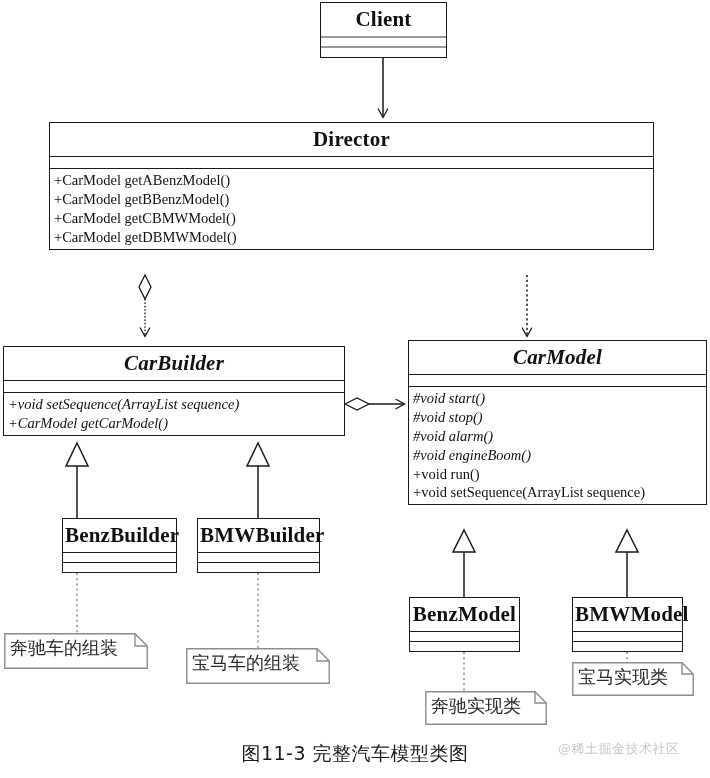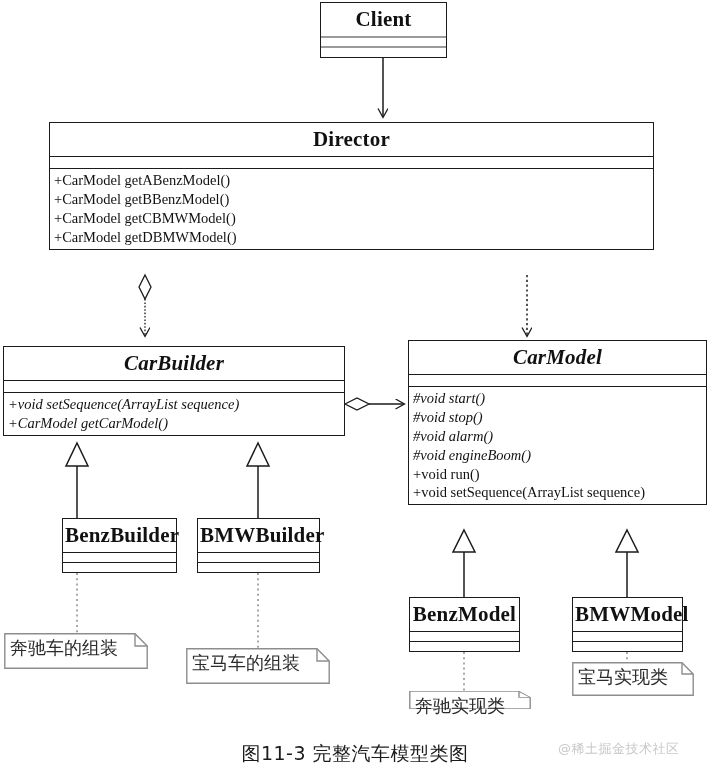--- a/index.html
+++ b/index.html
@@ -228,21 +228,21 @@
   </div>
 
   <div class="note" style="left:186px;top:648px;width:144px;height:36px;">
     <svg class="noteshape" viewBox="0 0 144 36" preserveAspectRatio="none" xmlns="http://www.w3.org/2000/svg">
       <path d="M0.8,0.8 H131 L143.2,13 V35.2 H0.8 Z" fill="#ffffff" stroke="#8d8d8d" stroke-width="1.4"></path>
       <path d="M131,0.8 V13 H143.2" fill="none" stroke="#8d8d8d" stroke-width="1.4"></path>
     </svg>
     <span>宝马车的组装</span>
   </div>
 
-  <div class="note" style="left:409px;top:691px;width:122px;height:18px;">
+  <div class="note" style="left:425px;top:691px;width:122px;height:34px;">
     <svg class="noteshape" viewBox="0 0 122 34" preserveAspectRatio="none" xmlns="http://www.w3.org/2000/svg">
       <path d="M0.8,0.8 H110 L121.2,12 V33.2 H0.8 Z" fill="#ffffff" stroke="#8d8d8d" stroke-width="1.4"></path>
       <path d="M110,0.8 V12 H121.2" fill="none" stroke="#8d8d8d" stroke-width="1.4"></path>
     </svg>
     <span>奔驰实现类</span>
   </div>
 
   <div class="note" style="left:572px;top:662px;width:122px;height:34px;">
     <svg class="noteshape" viewBox="0 0 122 34" preserveAspectRatio="none" xmlns="http://www.w3.org/2000/svg">
       <path d="M0.8,0.8 H110 L121.2,12 V33.2 H0.8 Z" fill="#ffffff" stroke="#8d8d8d" stroke-width="1.4"></path>

